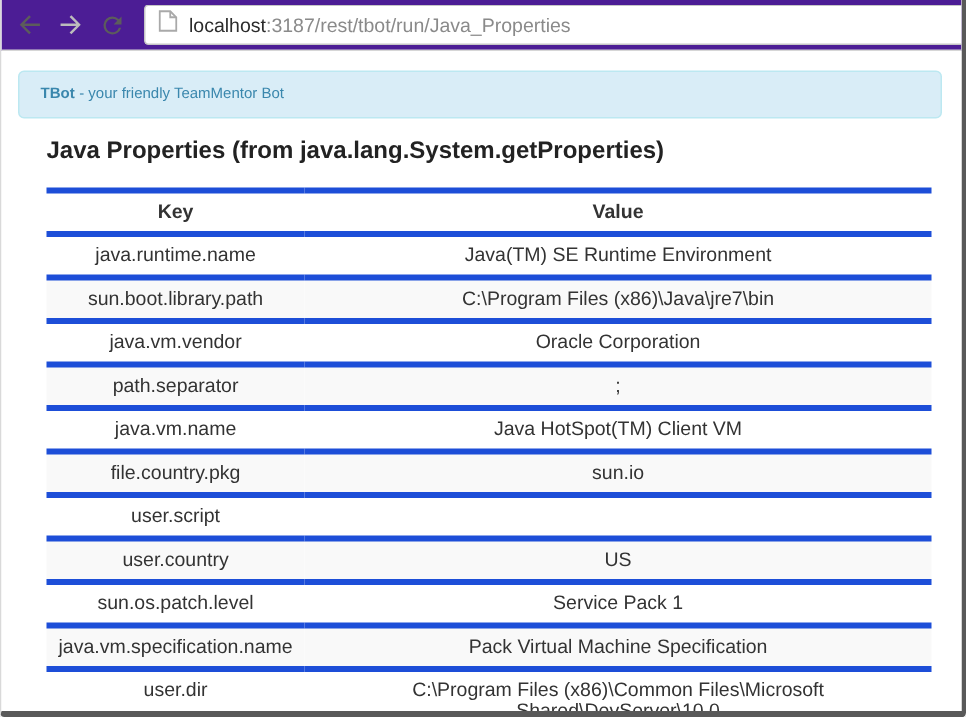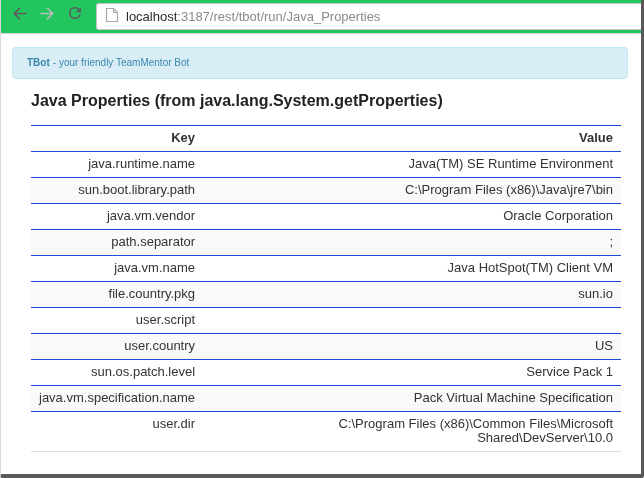--- a/index.html
+++ b/index.html
@@ -14,24 +14,24 @@
     border-left: 1px solid #d9d9d9;
     border-right: 3px solid #595959;
     border-bottom: 4px solid #595959;
     border-radius: 0 0 3px 3px;
     overflow: hidden;
   }
 
   
   .toolbar {
     height: 34px;
-    background: #22c55e;
+    background: #4c1d95;
     border-bottom: 1px solid #d6d6d6;
     display: flex;
-    align-items: flex-start;
+    align-items: center;
     padding-left: 5px;
   }
   .nav-btn {
     width: 26px; height: 26px;
     border: none; background: transparent;
     display: flex; align-items: center; justify-content: center;
     margin-right: 2px;
     cursor: pointer;
   }
   .nav-btn svg { display: block; }
@@ -78,25 +78,25 @@
     margin-bottom: 14px;
   }
   table.props {
     width: 100%;
     border-collapse: collapse;
     font-size: 13px;
     color: #333333;
     border-bottom: 1px solid #dddddd;
   }
   table.props th, table.props td {
-    text-align: right;
+    text-align: center;
     vertical-align: top;
     padding: 5px 8px 6px 8px;
     line-height: 14px;
-    border-top: 1px solid #1d4ed8;
+    border-top: 4px solid #1d4ed8;
   }
   table.props th { font-weight: bold; color: #333333; }
   table.props .key { width: 148px; }
   table.props tbody tr:nth-child(even) td { background: #f9f9f9; }
 </style>
 </head>
 <body>
 
 <div class="window">
 

